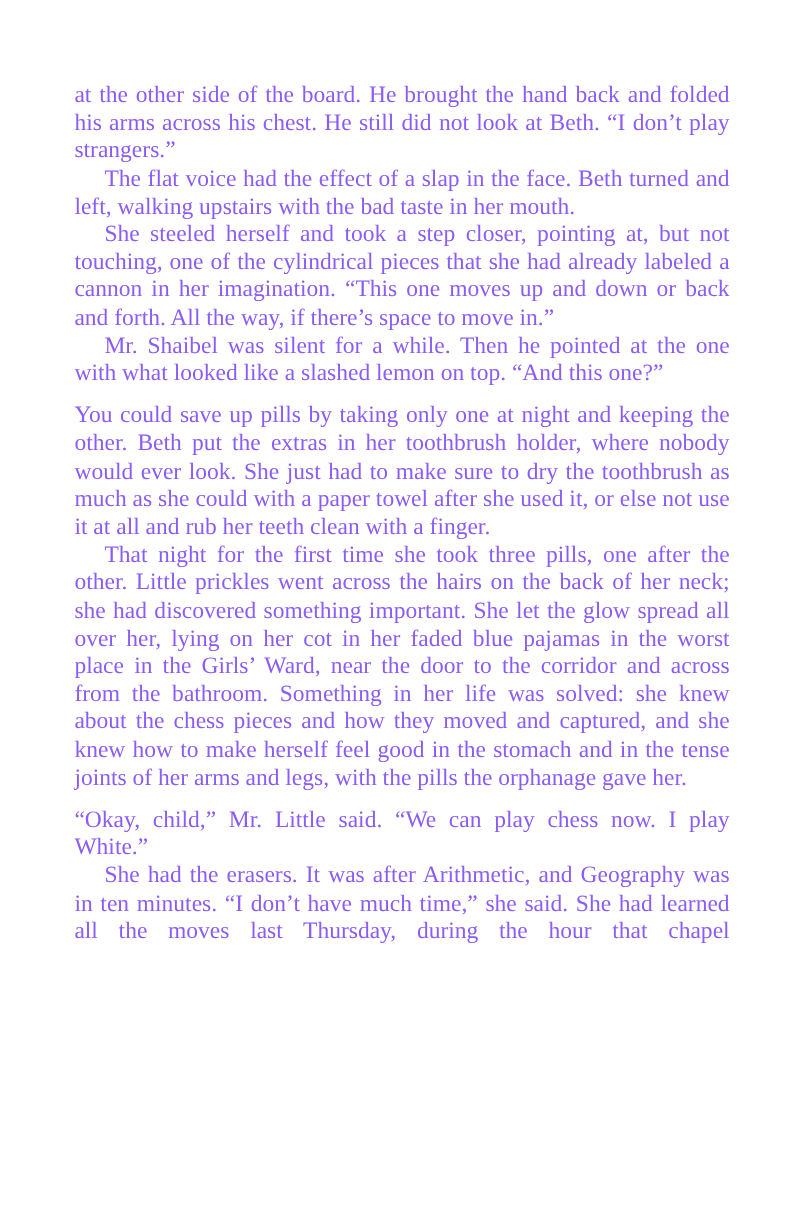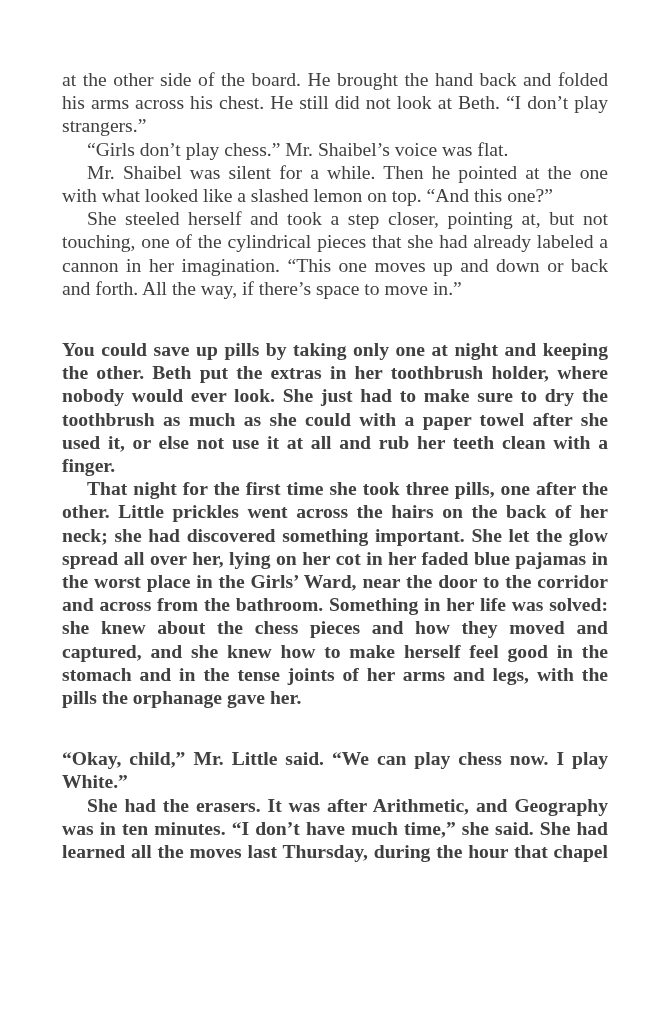--- a/index.html
+++ b/index.html
@@ -14,49 +14,48 @@
       position: relative;
     }
     .page {
       position: absolute;
       left: 62px;
       top: 68px;
       width: 546px;
       font-family: "Liberation Serif", "DejaVu Serif", serif;
       font-size: 19.6px;
       line-height: 23.2px;
-      color: #404040;
+      color: #8b5cf6;
       text-align: justify;
       hyphens: none;
     }
     .section {
       margin: 0;
     }
     .section + .section {
-      margin-top: 38px;
-      font-weight: bold;
+      margin-top: 12px;
     }
     p {
       margin: 0;
       text-indent: 25px;
     }
     p.noindent {
       text-indent: 0;
     }
   </style>
 </head>
 <body>
 
 <div class="page">
 
   <div class="section">
     <p class="noindent">at the other side of the board. He brought the hand back and folded his arms across his chest. He still did not look at Beth. “I don’t play strangers.”</p>
-    <p>“Girls don’t play chess.” Mr. Shaibel’s voice was flat.</p>
+    <p>The flat voice had the effect of a slap in the face. Beth turned and left, walking upstairs with the bad taste in her mouth.</p>
+    <p>She steeled herself and took a step closer, pointing at, but not touching, one of the cylindrical pieces that she had already labeled a cannon in her imagination. “This one moves up and down or back and forth. All the way, if there’s space to move in.”</p>
     <p>Mr. Shaibel was silent for a while. Then he pointed at the one with what looked like a slashed lemon on top. “And this one?”</p>
-    <p>She steeled herself and took a step closer, pointing at, but not touching, one of the cylindrical pieces that she had already labeled a cannon in her imagination. “This one moves up and down or back and forth. All the way, if there’s space to move in.”</p>
   </div>
 
   <div class="section">
     <p class="noindent">You could save up pills by taking only one at night and keeping the other. Beth put the extras in her toothbrush holder, where nobody would ever look. She just had to make sure to dry the toothbrush as much as she could with a paper towel after she used it, or else not use it at all and rub her teeth clean with a finger.</p>
     <p>That night for the first time she took three pills, one after the other. Little prickles went across the hairs on the back of her neck; she had discovered something important. She let the glow spread all over her, lying on her cot in her faded blue pajamas in the worst place in the Girls’ Ward, near the door to the corridor and across from the bathroom. Something in her life was solved: she knew about the chess pieces and how they moved and captured, and she knew how to make herself feel good in the stomach and in the tense joints of her arms and legs, with the pills the orphanage gave her.</p>
   </div>
 
   <div class="section">
     <p class="noindent">“Okay, child,” Mr. Little said. “We can play chess now. I play White.”</p>
     <p style="text-align-last: justify;">She had the erasers. It was after Arithmetic, and Geography was in ten minutes. “I don’t have much time,” she said. She had learned all the moves last Thursday, during the hour that chapel</p>

